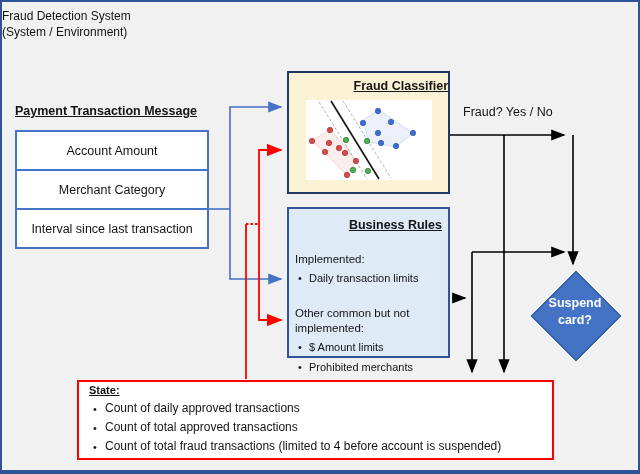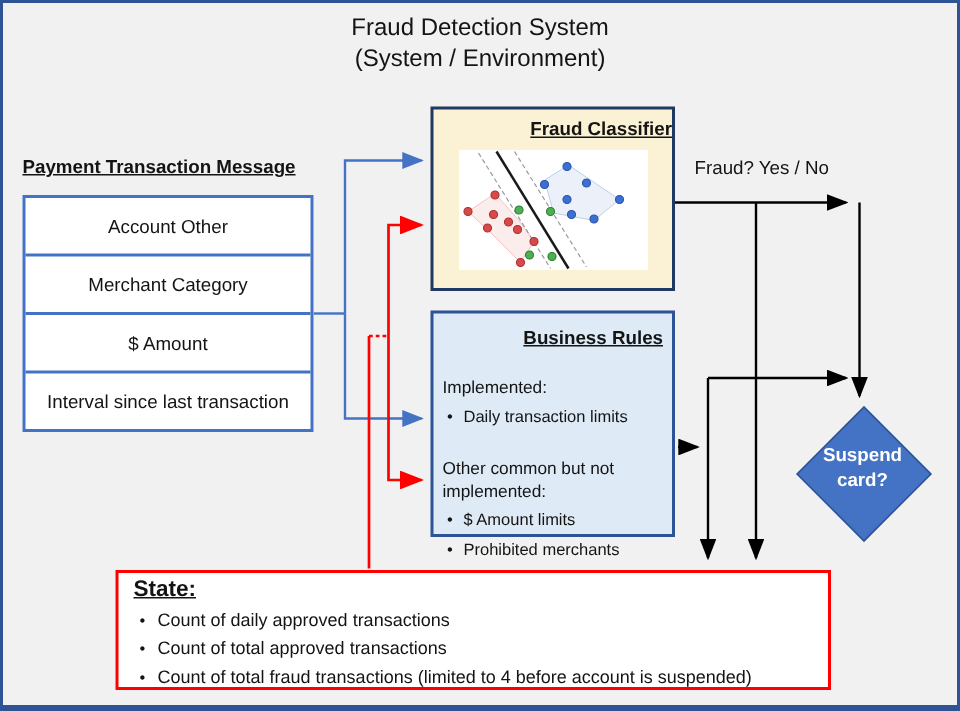--- a/index.html
+++ b/index.html
@@ -1,22 +1,22 @@
 <!DOCTYPE html>
 <html><head>
 <meta charset="utf-8">
 <style>
   html,body { margin:0; padding:0; background:#fff; }
   .canvas {
     position:relative; width:640px; height:474px; box-sizing:border-box;
     background:#F1F1F2; border:2px solid #2E5496; border-bottom-width:4px;
     font-family:"Liberation Sans", sans-serif; color:#141414; overflow:hidden;
   }
-  .title { position:absolute; top:7px; left:0; right:0; text-align:center;
-    font-size:16px; line-height:1.3; }
+  .title { position:absolute; top:7px; left:0; right:0; text-align:left;
+    font-size:12px; line-height:1.3; }
   .overlay { position:absolute; left:0; top:0; z-index:1; pointer-events:none; }
 
   
   .pm-heading { position:absolute; left:13px; top:102px; font-size:12.5px;
     font-weight:bold; text-decoration:underline; }
   .pm-table { position:absolute; left:13px; top:128px; width:194px;
     background:#fff; border:2px solid #4472C4; box-sizing:border-box; z-index:2; }
   .pm-row { height:37px; display:flex; align-items:center; justify-content:center;
     font-size:12.5px; border-bottom:2px solid #4472C4; text-align:center; }
   .pm-row:last-child { border-bottom:none; }
@@ -43,21 +43,21 @@
   
   .diamond { position:absolute; left:542px; top:282px; width:62px; height:62px;
     background:#4472C4; border:1px solid #2E5496; transform:rotate(45deg); z-index:2; }
   .diamond-label { position:absolute; left:535px; top:293px; width:76px; z-index:3;
     text-align:center; color:#ffffff; font-weight:bold; font-size:12.5px; line-height:1.35; }
 
   
   .state { position:absolute; left:75px; top:378px; width:477px; height:80px;
     box-sizing:border-box; background:#ffffff; border:2px solid #FF0000; z-index:2;
     padding:2px 10px; }
-  .state-heading { font-size:15px; font-weight:bold; text-decoration:underline; }
+  .state-heading { font-size:11px; font-weight:bold; text-decoration:underline; }
   .state-item { font-size:12px; line-height:1.1; margin-top:6px; padding-left:16px;
     position:relative; }
   .state-item::before { content:"•"; position:absolute; left:4px; font-size:11px; top:1px; }
 </style>
 </head>
 <body>
 
 <div class="canvas">
 
   <svg class="overlay" width="640" height="474" viewBox="0 0 640 474">
@@ -96,23 +96,22 @@
     </g>
   </svg>
 
   <div class="title">
     <div>Fraud Detection System</div>
     <div>(System / Environment)</div>
   </div>
 
   <div class="pm-heading">Payment Transaction Message</div>
   <div class="pm-table">
-    <div class="pm-row">Account Other</div>
+    <div class="pm-row">Account Amount</div>
     <div class="pm-row">Merchant Category</div>
-    <div class="pm-row">$ Amount</div>
     <div class="pm-row">Interval since last transaction</div>
   </div>
 
   <div class="classifier">
     <div class="box-title">Fraud Classifier</div>
     <svg class="plot" width="126" height="80" viewBox="0 0 126 80">
       <rect x="0" y="0" width="126" height="80" fill="#ffffff"></rect>
       <polygon points="6,41 24,29 40,47 50,61 41,75 19,53" fill="rgba(224,82,82,0.10)" stroke="rgba(224,82,82,0.35)" stroke-width="0.6"></polygon>
       <polygon points="57,20 73,10 107,33 90,47 63,42" fill="rgba(68,114,196,0.10)" stroke="rgba(68,114,196,0.35)" stroke-width="0.6"></polygon>
       <path d="M13,2 L61,79" stroke="#9a9a9a" stroke-width="0.8" stroke-dasharray="3,2" fill="none"></path>

